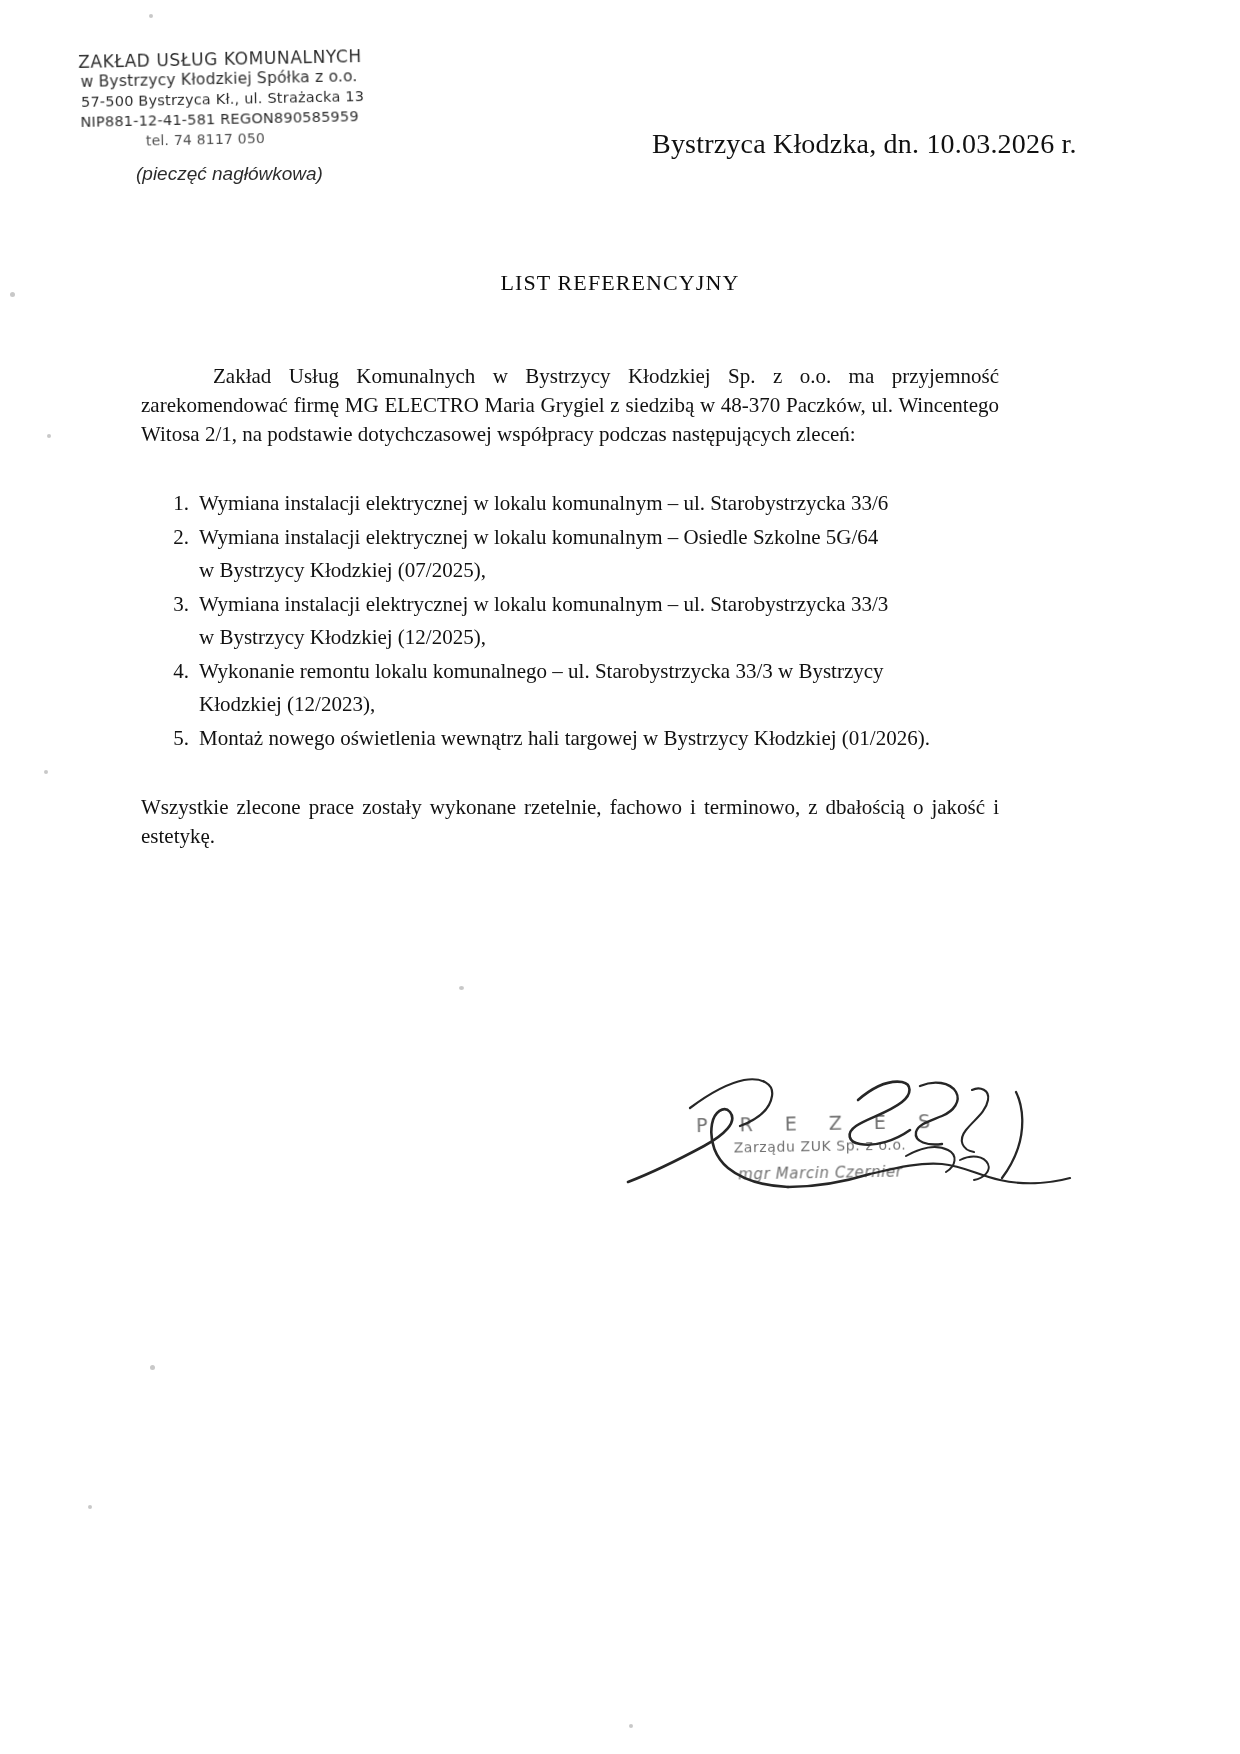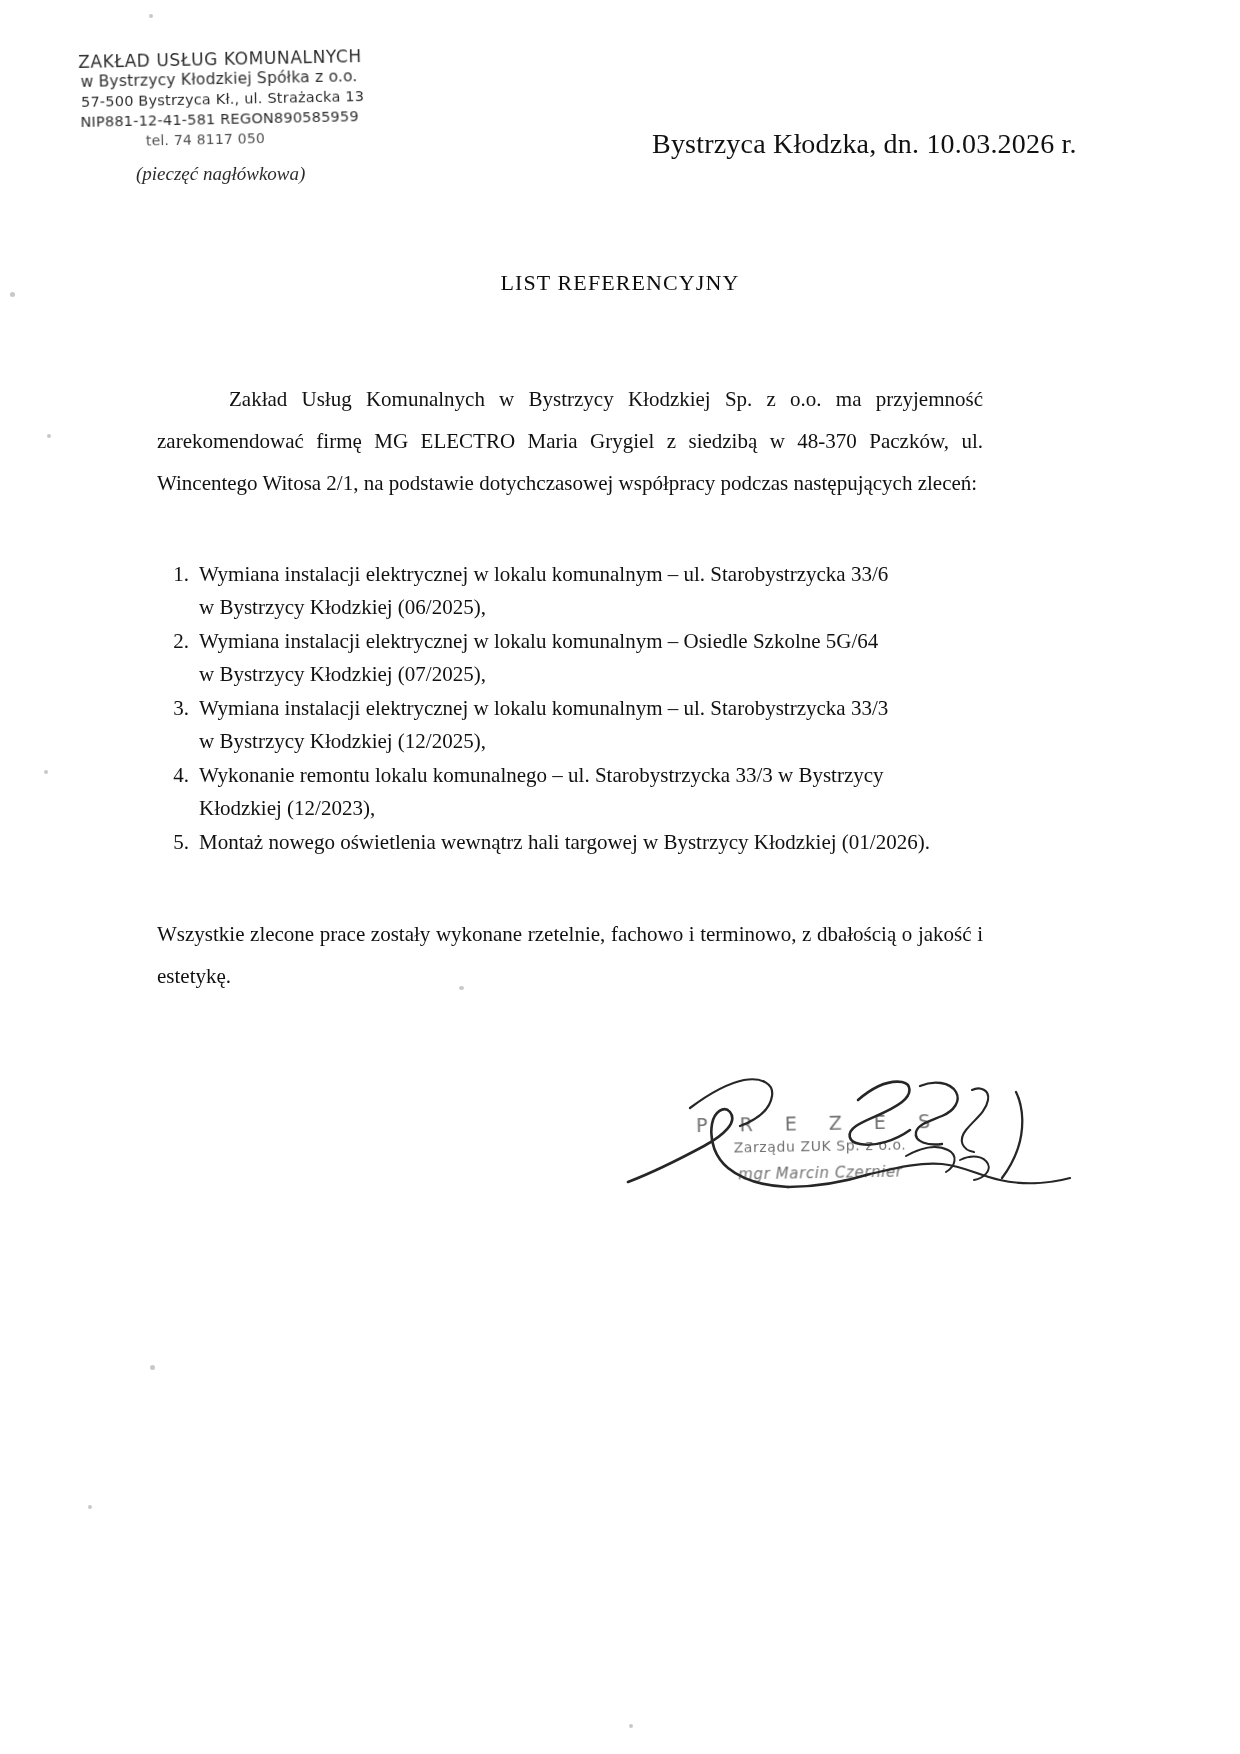--- a/index.html
+++ b/index.html
@@ -46,21 +46,21 @@
     font-size: 14px;
     padding-left: 66px;
     opacity: .78;
     clip-path: inset(0 0 24% 0);
   }
 
   .stamp-caption {
     position: absolute;
     left: 136px;
     top: 163px;
-    font-family: Liberation Serif, serif;
+    font-family: Liberation Sans, sans-serif;
     font-style: italic;
     font-size: 19px;
     color: #1a1a1a;
     opacity: .93;
   }
 
   
   .date-line {
     position: absolute;
     left: 652px;
@@ -84,25 +84,25 @@
   }
 
   
   .body-wrap {
     position: absolute;
     left: 141px;
     top: 362px;
     width: 858px;
   }
   p.para {
-    margin: 16px;
+    margin: 0;
     text-align: justify;
     text-justify: inter-word;
     font-size: 21px;
-    line-height: 42px;
+    line-height: 29px;
     color: #111;
   }
   p.para.indent { text-indent: 72px; }
   .gap-md { height: 26px; }
   .gap-lg { height: 30px; }
 
   ol.zlecenia {
     margin: 12px;
     padding: 0;
     list-style: none;
@@ -202,21 +202,20 @@
 
   <div class="body-wrap">
 
     <p class="para indent">Zakład Usług Komunalnych w Bystrzycy Kłodzkiej Sp. z o.o. ma przyjemność zarekomendować firmę MG ELECTRO Maria Grygiel z siedzibą w 48-370 Paczków, ul. Wincentego Witosa 2/1, na podstawie dotychczasowej współpracy podczas następujących zleceń:</p>
 
     <div class="gap-md"></div>
 
     <ol class="zlecenia">
       <li>
         <span class="lt">Wymiana instalacji elektrycznej w lokalu komunalnym – ul. Starobystrzycka 33/6</span>
-        <span class="lt">w Bystrzycy Kłodzkiej (06/2025),</span>
       </li>
       <li>
         <span class="lt">Wymiana instalacji elektrycznej w lokalu komunalnym – Osiedle Szkolne 5G/64</span>
         <span class="lt">w Bystrzycy Kłodzkiej (07/2025),</span>
       </li>
       <li>
         <span class="lt">Wymiana instalacji elektrycznej w lokalu komunalnym – ul. Starobystrzycka 33/3</span>
         <span class="lt">w Bystrzycy Kłodzkiej (12/2025),</span>
       </li>
       <li>

